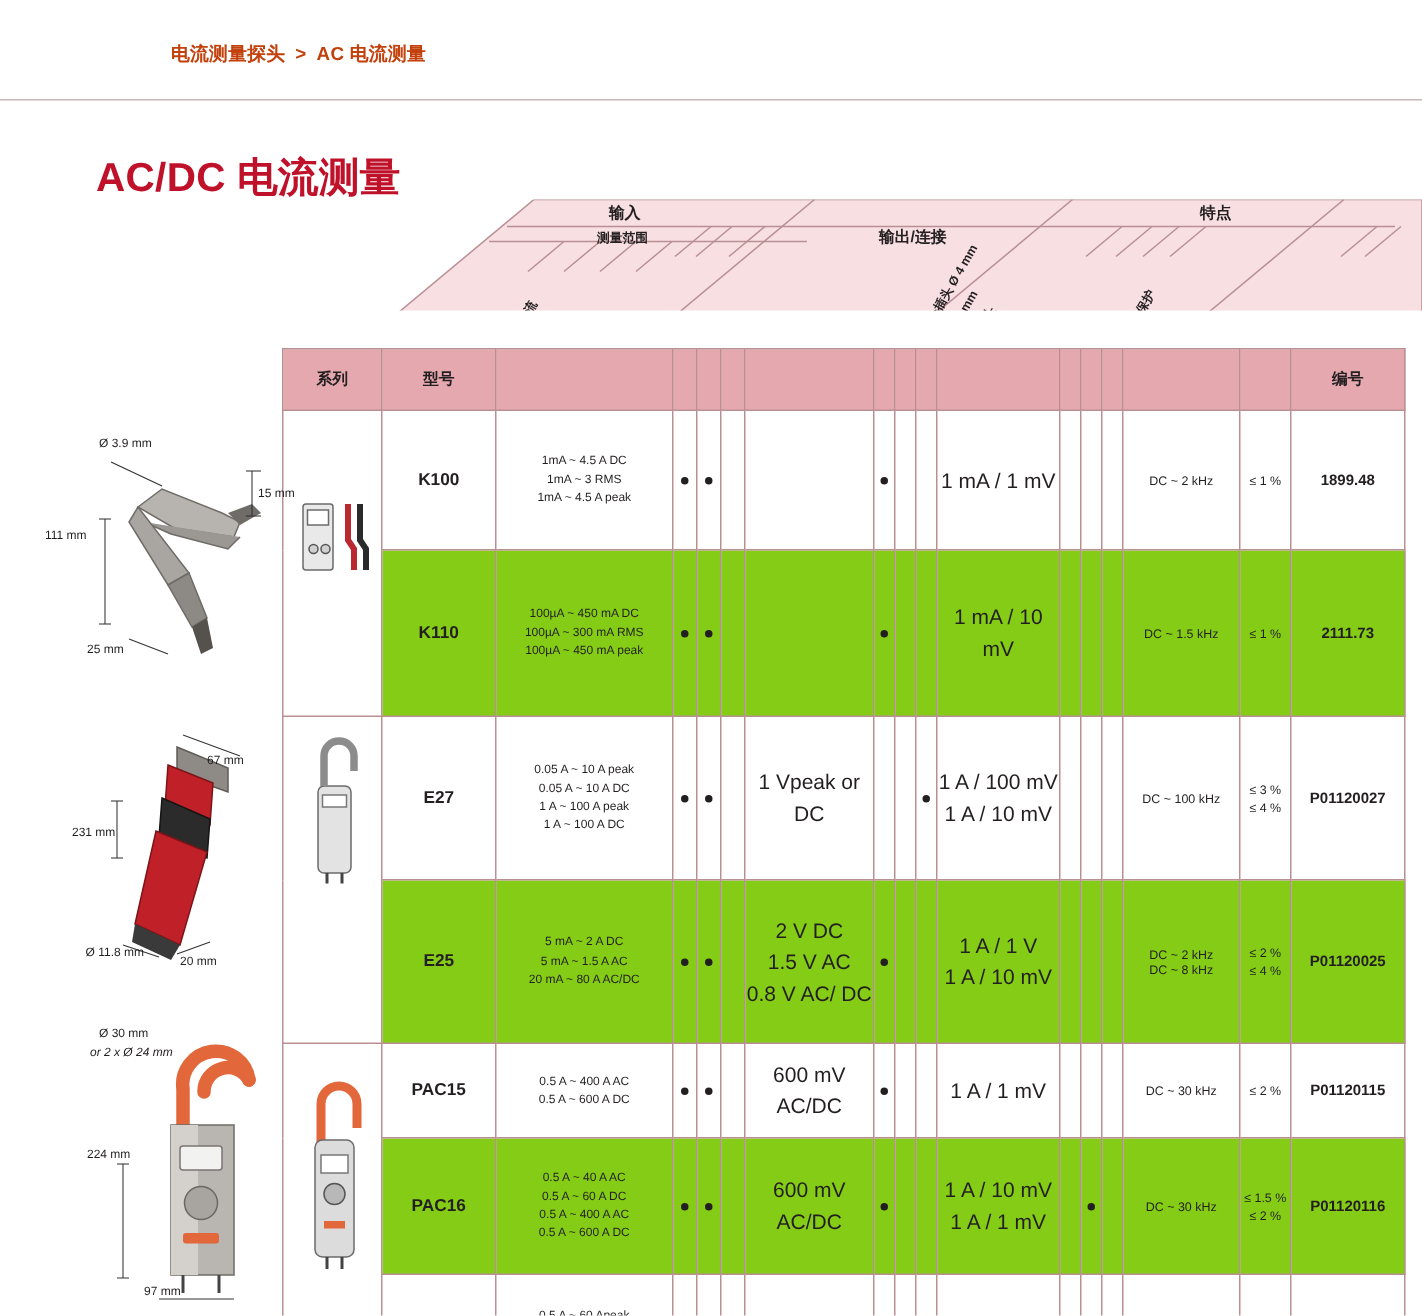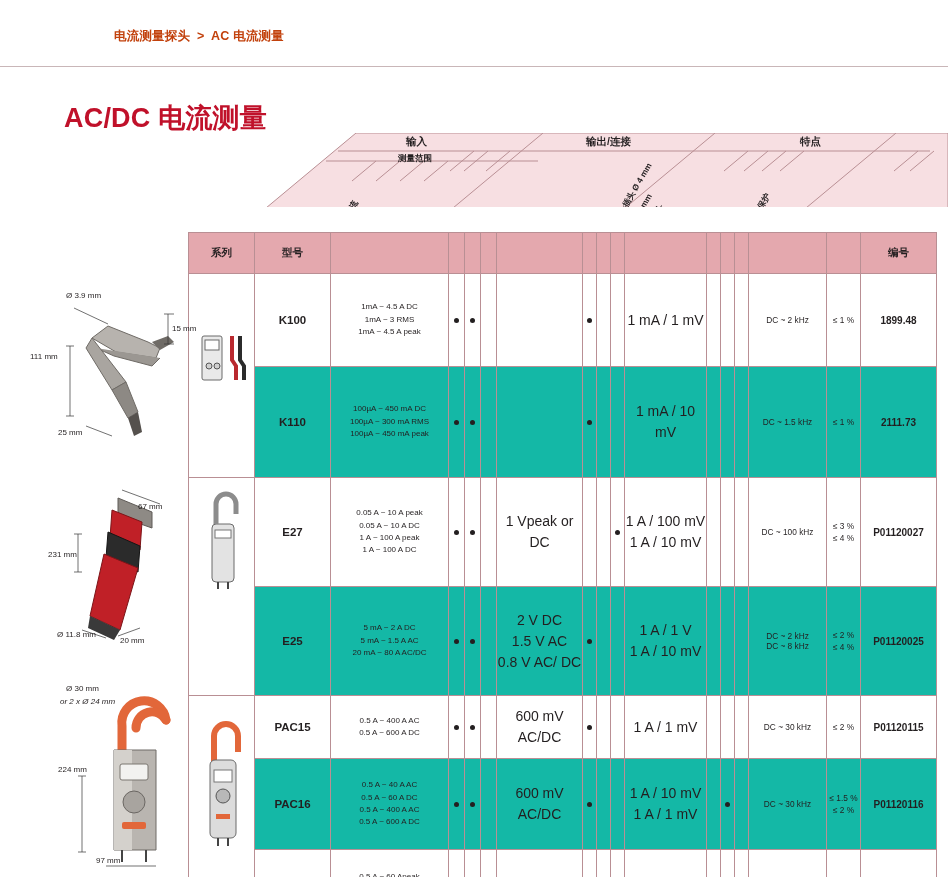--- a/index.html
+++ b/index.html
@@ -46,21 +46,21 @@
   
   .hdr td{
     background:#e4a8ae;
     height:40px;
     font-weight:bold;
     font-size:10.5px;
     color:#231f20;
   }
   
   .row-a td{background:#ffffff;}
-  .row-b td{background:#14b8a6;}
+  .row-b td{background:#84cc16;}
   td.model{font-weight:bold;font-size:11.5px;}
   td.code{font-weight:bold;font-size:10px;}
   td.range{font-size:8px;line-height:1.55;}
   td.vout{font-size:14px;line-height:1.5;}
   td.ratio{font-size:14px;line-height:1.5;}
   td.bw{font-size:8.3px;}
   td.acc{font-size:8.3px;line-height:1.5;}
   .dot{
     display:inline-block;width:5px;height:5px;border-radius:50%;
     background:#231f20;
@@ -120,21 +120,21 @@
       <line x1="560" y1="18" x2="536" y2="38"></line>
       <line x1="580" y1="18" x2="556" y2="38"></line>
       <line x1="598" y1="18" x2="574" y2="38"></line>
       <line x1="616" y1="18" x2="592" y2="38"></line>
       <line x1="730" y1="18" x2="706" y2="38"></line>
       <line x1="746" y1="18" x2="722" y2="38"></line>
     </g>
   </svg>
 
   <div class="bn-label" style="left:218px;top:2px;">输入</div>
-  <div class="bn-label" style="left:398px;top:2px;">输出/连接</div>
+  <div class="bn-label" style="left:398px;top:18px;">输出/连接</div>
   <div class="bn-label" style="left:612px;top:2px;">特点</div>
   <div class="bn-label small" style="left:210px;top:20px;">测量范围</div>
 
   <div class="vlabel" style="left:152px;top:96px;transform:rotate(-60deg);">小极号电流</div>
   <div class="vlabel" style="left:178px;top:96px;transform:rotate(-60deg);">低电流</div>
   <div class="vlabel" style="left:202px;top:96px;transform:rotate(-60deg);">中电流</div>
   <div class="vlabel" style="left:226px;top:96px;transform:rotate(-60deg);">大电流</div>
   <div class="vlabel" style="left:250px;top:96px;transform:rotate(-60deg);">AC</div>
   <div class="vlabel" style="left:264px;top:96px;transform:rotate(-60deg);">DC</div>
   <div class="vlabel" style="left:286px;top:96px;transform:rotate(-60deg);">电流</div>

